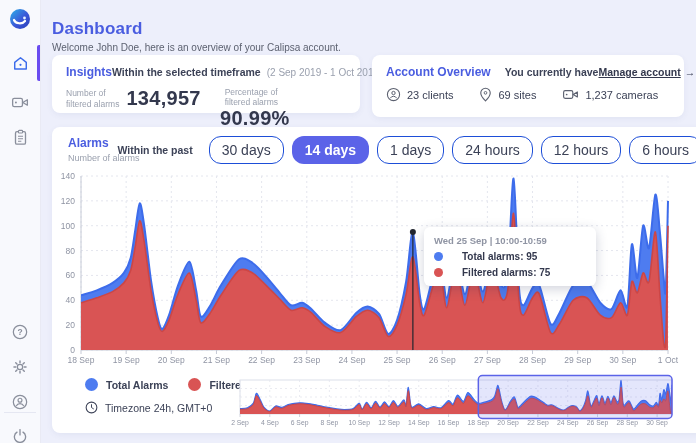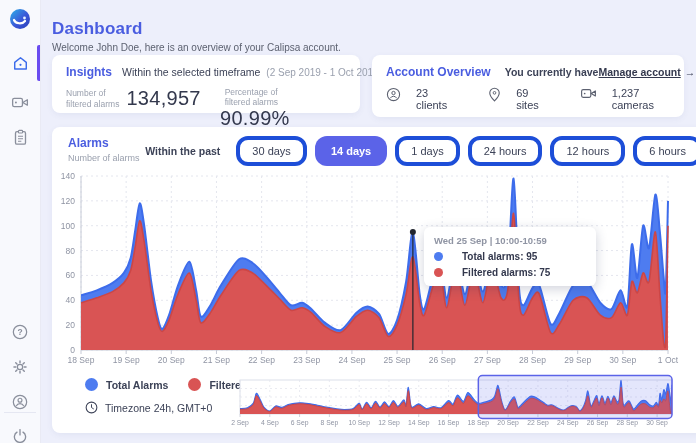--- a/index.html
+++ b/index.html
@@ -13,35 +13,35 @@
   
   .page-title{position:absolute;left:52px;top:8px;font-size:17px;font-weight:bold;letter-spacing:.2px;}
   .page-sub{position:absolute;left:52px;top:32px;font-size:10px;color:#5c6170;}
   
   .card{position:absolute;background:#fff;border-radius:8px;box-shadow:0 2px 6px rgba(70,80,140,.07);}
   .card-insights{left:52px;top:55px;width:308px;height:58px;}
   .card-account{left:372px;top:55px;width:312px;height:62px;}
   .card-alarms{left:52px;top:127px;width:664px;height:306px;}
   .card-title{font-size:12px;font-weight:bold;}
   .head-row{position:absolute;left:14px;right:14px;top:10px;display:flex;align-items:baseline;white-space:nowrap;}
-  .tf-label{font-size:10.5px;font-weight:normal;color:#3c4257;margin-left:10px;}
+  .tf-label{font-size:10.5px;font-weight:bold;color:#3c4257;}
   .tf-range{font-size:10px;color:#9aa0ae;margin-left:6px;}
   .stat{position:absolute;top:32px;display:flex;align-items:center;}
   .stat-label{font-size:8.5px;line-height:1.2;color:#9aa0ae;margin-right:7px;}
-  .stat-value{font-size:20px;font-weight:normal;color:#33384d;letter-spacing:.3px;}
+  .stat-value{font-size:20px;font-weight:bold;color:#33384d;letter-spacing:.3px;}
   .acct-sub{font-size:10.5px;font-weight:bold;color:#3c4257;margin-left:14px;}
   .manage{margin-left:auto;font-size:10.5px;font-weight:bold;color:#33384d;text-decoration:underline;cursor:pointer;}
   .manage .arr{text-decoration:none;display:inline-block;margin-left:4px;}
   .acct-stats{position:absolute;left:14px;top:32px;display:flex;align-items:center;gap:26px;}
-  .acct-item{display:flex;gap:15px;font-size:11px;color:#3c4257;}
+  .acct-item{display:flex;align-items:center;gap:6px;font-size:11px;color:#3c4257;}
   
   .alarms-sub{position:absolute;left:16px;top:26px;font-size:9px;color:#9aa0ae;}
   .filter-row{position:absolute;right:14px;top:9px;display:flex;align-items:center;gap:12px;}
   .filter-label{font-size:10.5px;font-weight:bold;color:#3c4257;margin-right:4px;}
-  .pill{font-family:"Liberation Sans",sans-serif;font-size:11px;color:#3c4257;background:#fff;border:4px solid #1d4ed8;border-radius:12px;padding:5px 12px;cursor:pointer;white-space:nowrap;}
+  .pill{font-family:"Liberation Sans",sans-serif;font-size:14px;color:#3c4257;background:#fff;border:1px solid #1d4ed8;border-radius:12px;padding:5px 12px;cursor:pointer;white-space:nowrap;}
   .pill.selected{color:#fff;border-color:transparent;font-weight:bold;}
   .legend{position:absolute;left:33px;top:251px;display:flex;align-items:center;gap:20px;}
   .legend-item{display:flex;align-items:center;gap:8px;font-size:10.5px;font-weight:bold;color:#3c4257;cursor:pointer;}
   .dot{width:13px;height:13px;border-radius:50%;display:inline-block;}
   .dot.sm{width:9px;height:9px;}
   .timezone{position:absolute;left:33px;top:274px;display:flex;align-items:center;gap:7px;font-size:10.5px;color:#3c4257;}
   .tooltip{position:absolute;left:372px;top:100px;width:152px;background:#fff;border-radius:6px;box-shadow:0 3px 12px rgba(40,50,90,.22);padding:8px 10px;z-index:5;}
   .tt-date{font-size:9.5px;font-weight:bold;color:#8f94a3;}
   .tt-row{display:flex;align-items:center;gap:19px;margin-top:5px;font-size:10px;font-weight:bold;color:#33384d;}
   svg{overflow:visible;}

